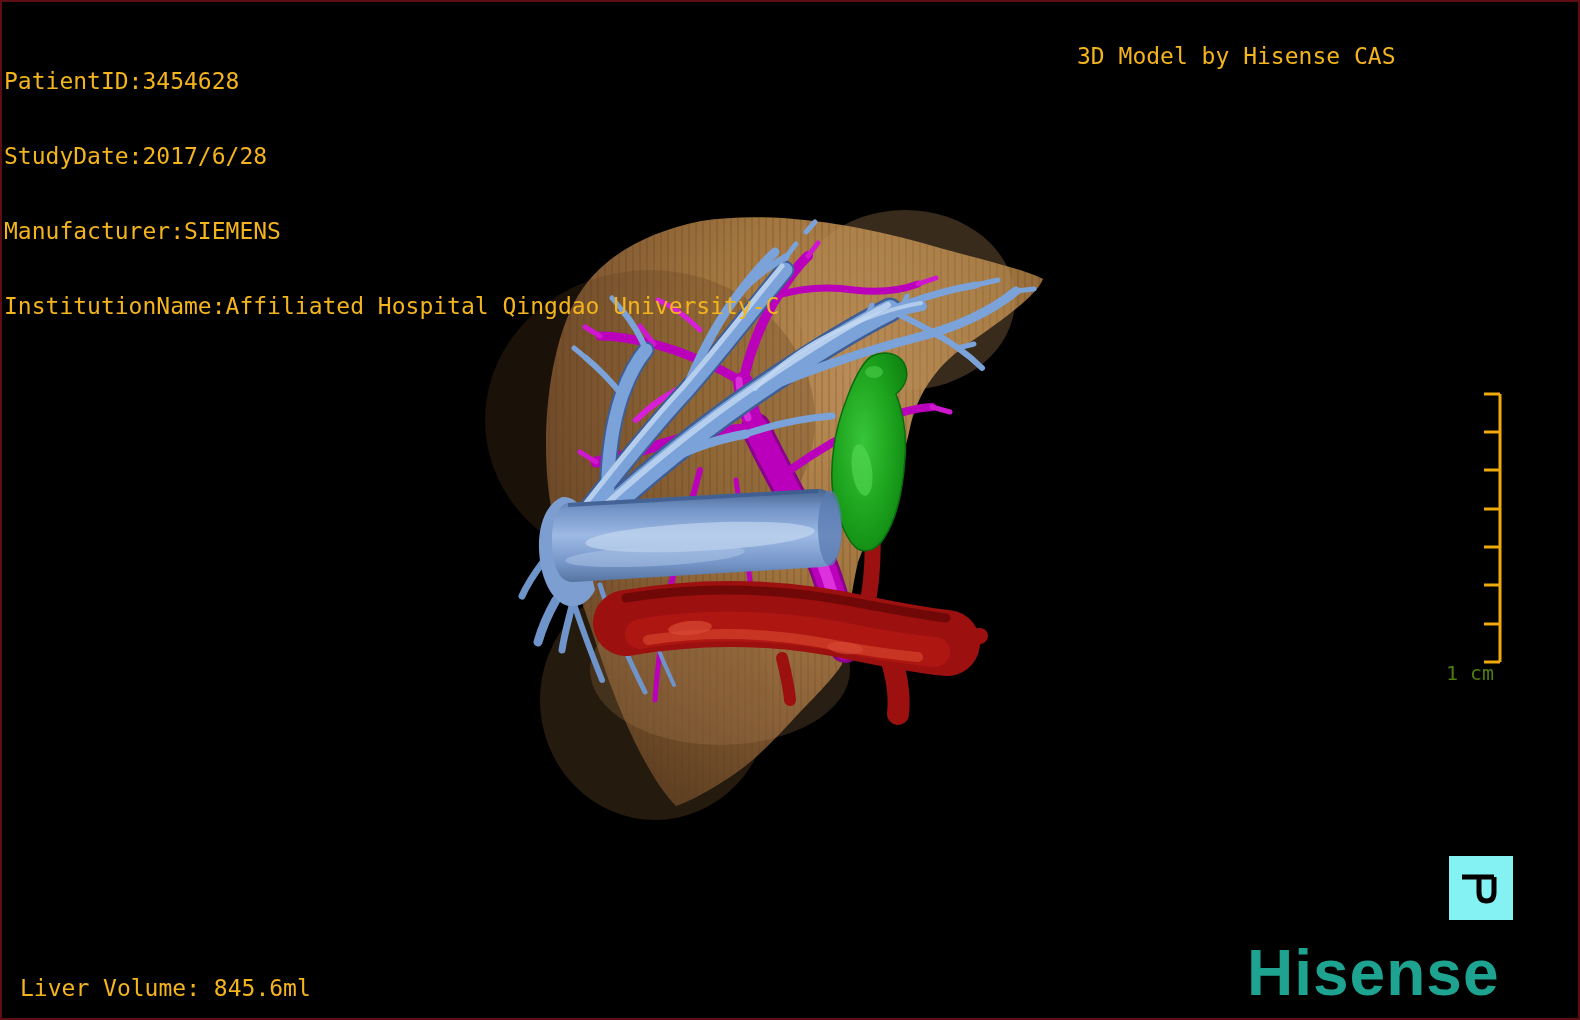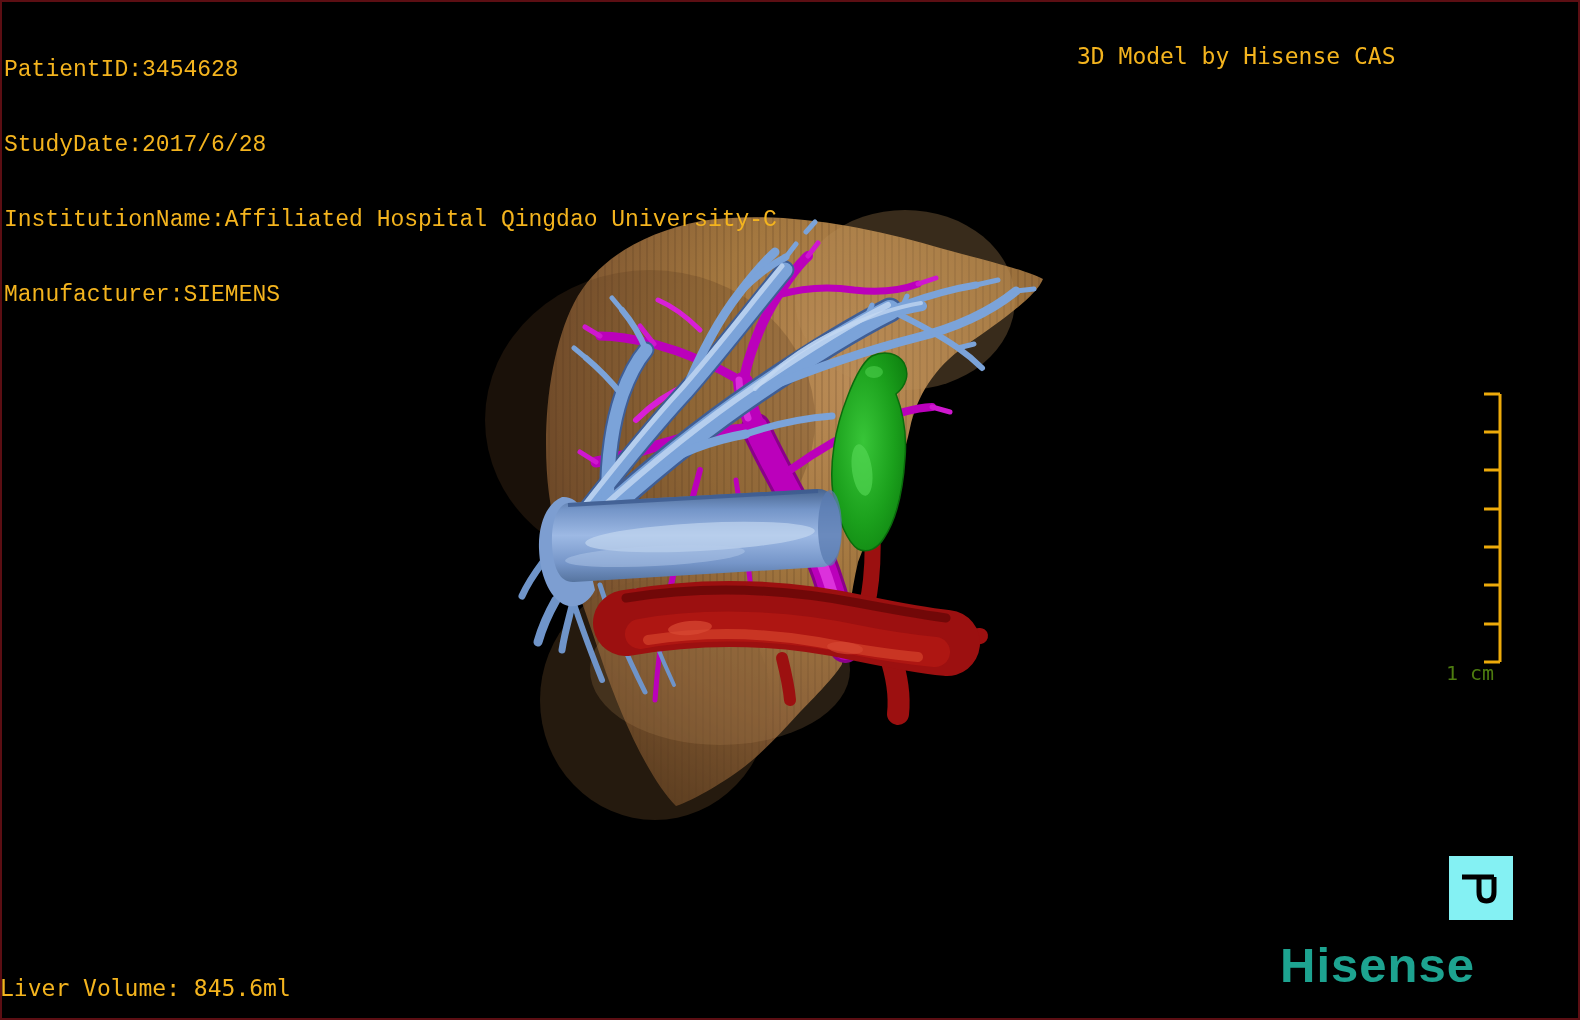--- a/index.html
+++ b/index.html
@@ -19,45 +19,44 @@
   .viewport{position:absolute;inset:0;z-index:1;}
   .annot{
     position:absolute;
     color:#f4b41e;
     font-size:23px;
     line-height:25px;
     white-space:pre;
     z-index:10;
     letter-spacing:0px;
   }
-  .patient-info{left:4px;top:8px;font-family:Liberation Mono, monospace;}
+  .patient-info{left:4px;top:19px;}
   .model-watermark{left:1077px;top:5px;margin-top:39px;}
-  .liver-volume{left:0;top:976px;}
+  .liver-volume{left:20px;top:976px;}
   .scale-label{
     position:absolute;left:1446px;top:661px;
     color:#4d7c0f;font-size:20px;z-index:10;white-space:pre;
   }
   .orientation-icon{
     position:absolute;left:1449px;top:856px;
     width:64px;height:64px;
     background:#84f1f3;
     z-index:10;
   }
   .orientation-icon svg{display:block;width:64px;height:64px;}
   .hisense-logo{
     position:absolute;left:1247px;top:941px;
     color:#1da390;
     font-family:"Liberation Sans",sans-serif;
     font-weight:bold;
-    font-size:49px;
+    font-size:64px;
     letter-spacing:1px;
     line-height:1;
     z-index:10;
     white-space:pre;
-    margin-left:33px;
   }
 </style>
 </head>
 <body>
 
 <div class="screen">
 
   <svg class="viewport" width="1580" height="1020" viewBox="0 0 1580 1020">
     <defs>
       <radialGradient id="liverG" cx="62%" cy="28%" r="80%">
@@ -226,22 +225,22 @@
       <line x1="1484" y1="547" x2="1500" y2="547"></line>
       <line x1="1484" y1="585" x2="1500" y2="585"></line>
       <line x1="1484" y1="624" x2="1500" y2="624"></line>
       <line x1="1484" y1="662" x2="1500" y2="662"></line>
     </g>
   </svg>
 
   <div class="annot patient-info">
     <div>PatientID:3454628</div>
     <div>StudyDate:2017/6/28</div>
+    <div>Manufacturer:SIEMENS</div>
     <div>InstitutionName:Affiliated Hospital Qingdao University-C</div>
-    <div>Manufacturer:SIEMENS</div>
   </div>
 
   <div class="annot model-watermark">3D Model by Hisense CAS</div>
 
   <div class="annot liver-volume">Liver Volume: 845.6ml</div>
 
   <div class="scale-label">1 cm</div>
 
   <div class="orientation-icon">
     <svg viewBox="0 0 64 64">

